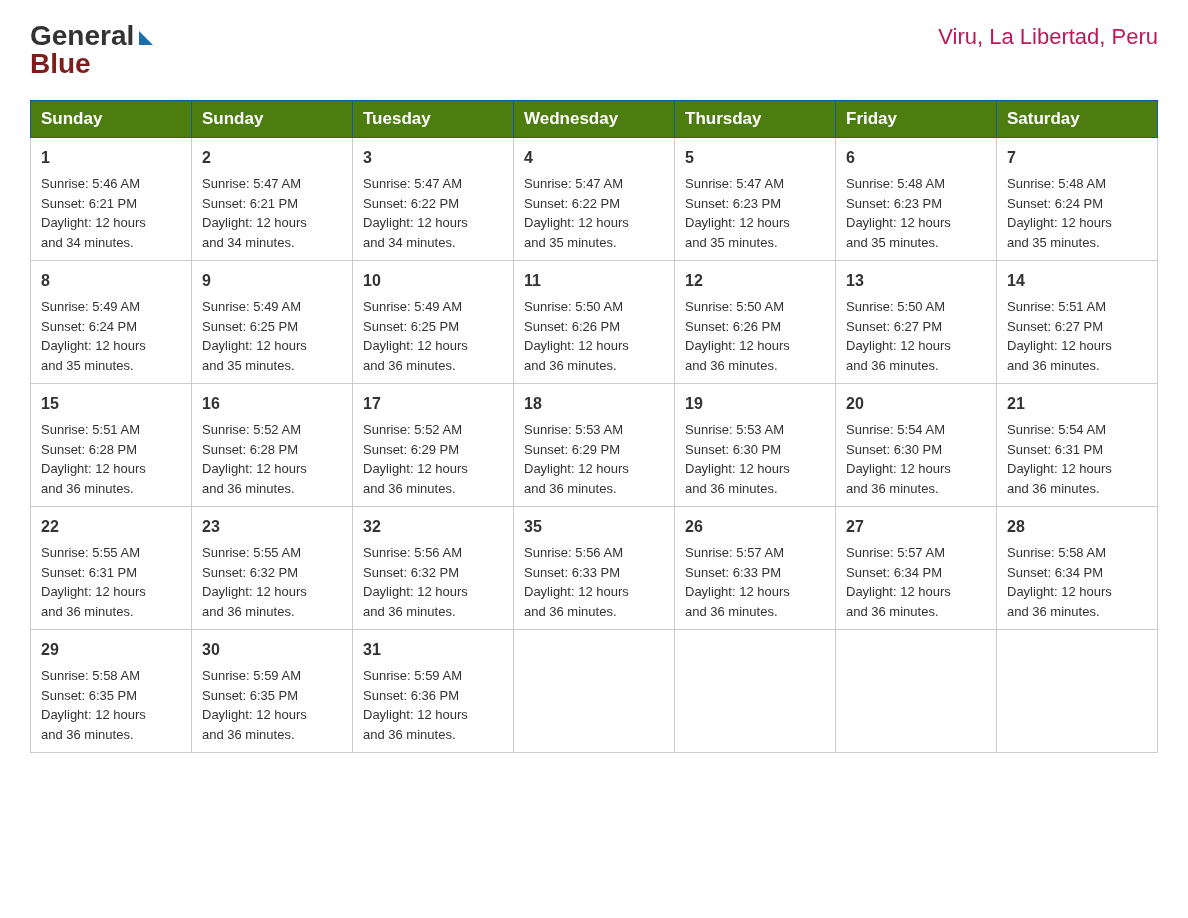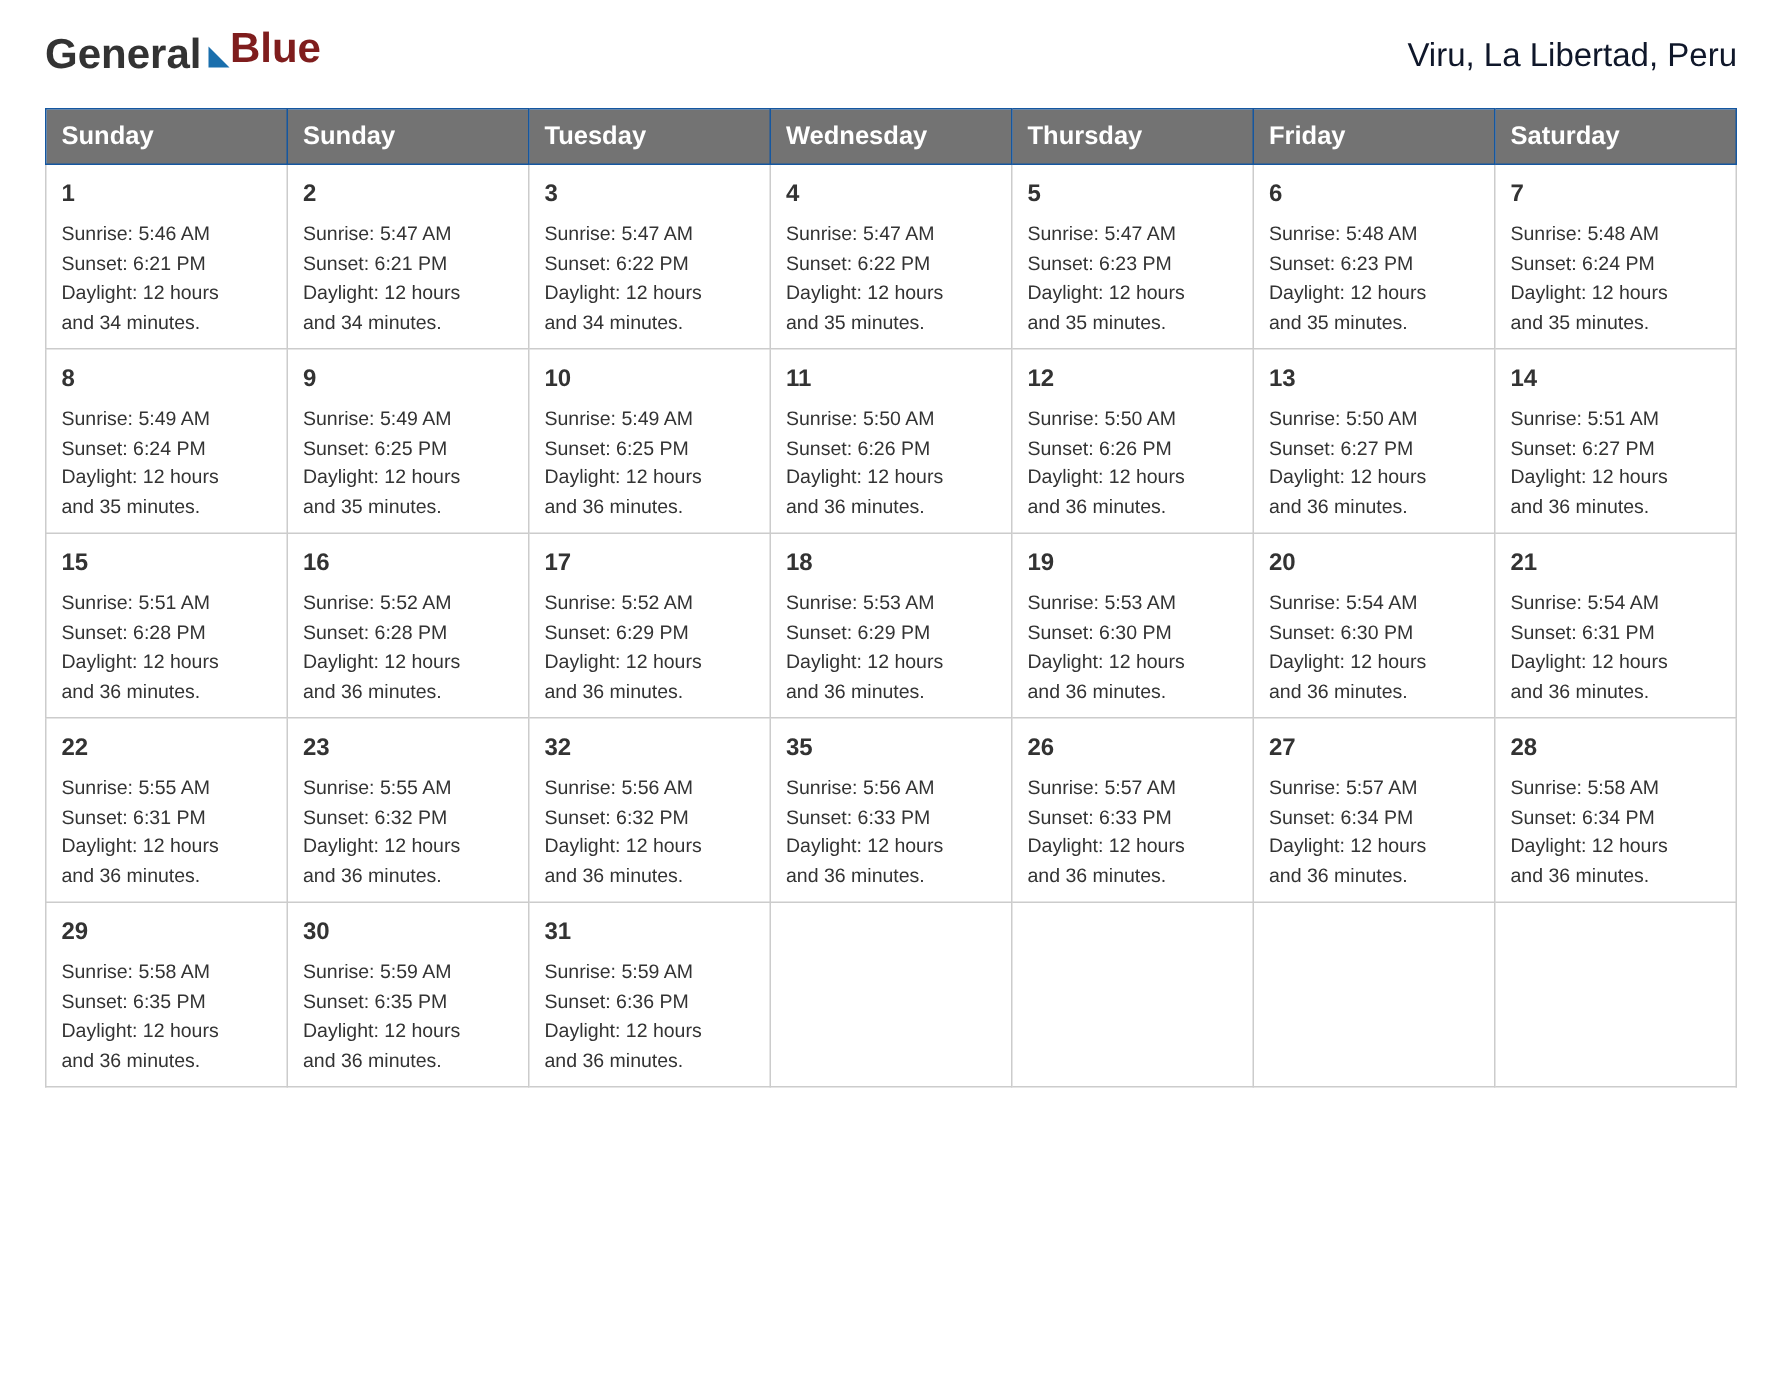--- a/index.html
+++ b/index.html
@@ -11,20 +11,21 @@
       min-height: 918px;
     }
     .header {
       display: flex;
       justify-content: space-between;
       align-items: flex-start;
       margin-bottom: 20px;
     }
     .logo {
       display: flex;
+      flex-direction: column;
       align-items: flex-start;
     }
     .logo-text {
       font-size: 28px;
       font-weight: bold;
       color: #333;
       display: flex;
       align-items: center;
       gap: 2px;
     }
@@ -48,30 +49,30 @@
     .title-section {
       text-align: right;
     }
     .month-title {
       font-size: 52px;
       font-weight: bold;
       color: #222;
     }
     .location {
       font-size: 22px;
-      color: #0f172a;
+      color: #be185d;
       margin-top: 4px;
     }
     .calendar-table {
       width: 100%;
       border-collapse: collapse;
       border: 1px solid #999;
     }
     .calendar-table th {
-      background-color: #737373;
+      background-color: #4d7c0f;
       color: #fff;
       font-size: 17px;
       font-weight: bold;
       padding: 8px 10px;
       text-align: left;
       border: 1px solid #1557a0;
       margin-top: 20px;
     }
     .calendar-table td {
       vertical-align: top;

